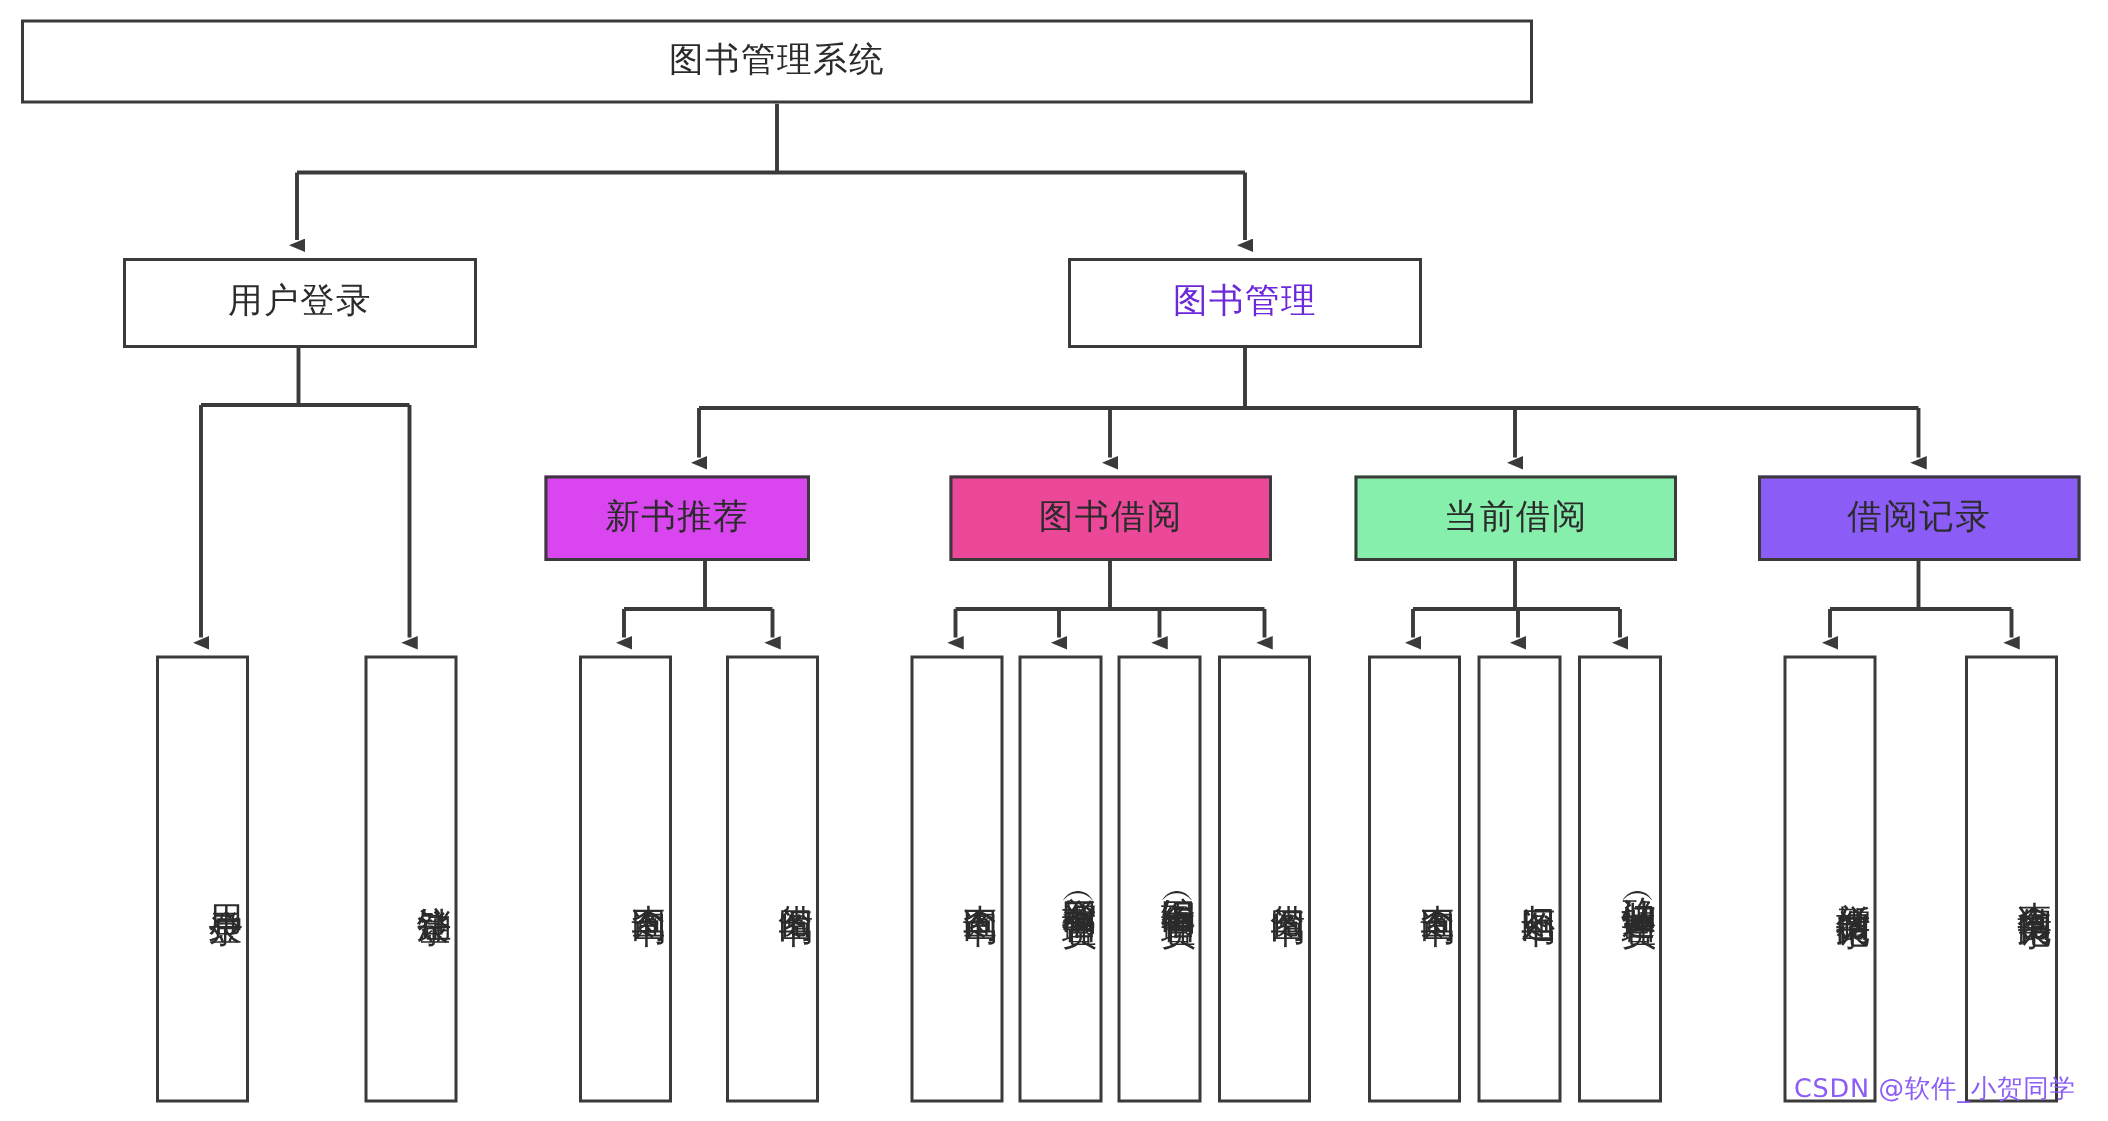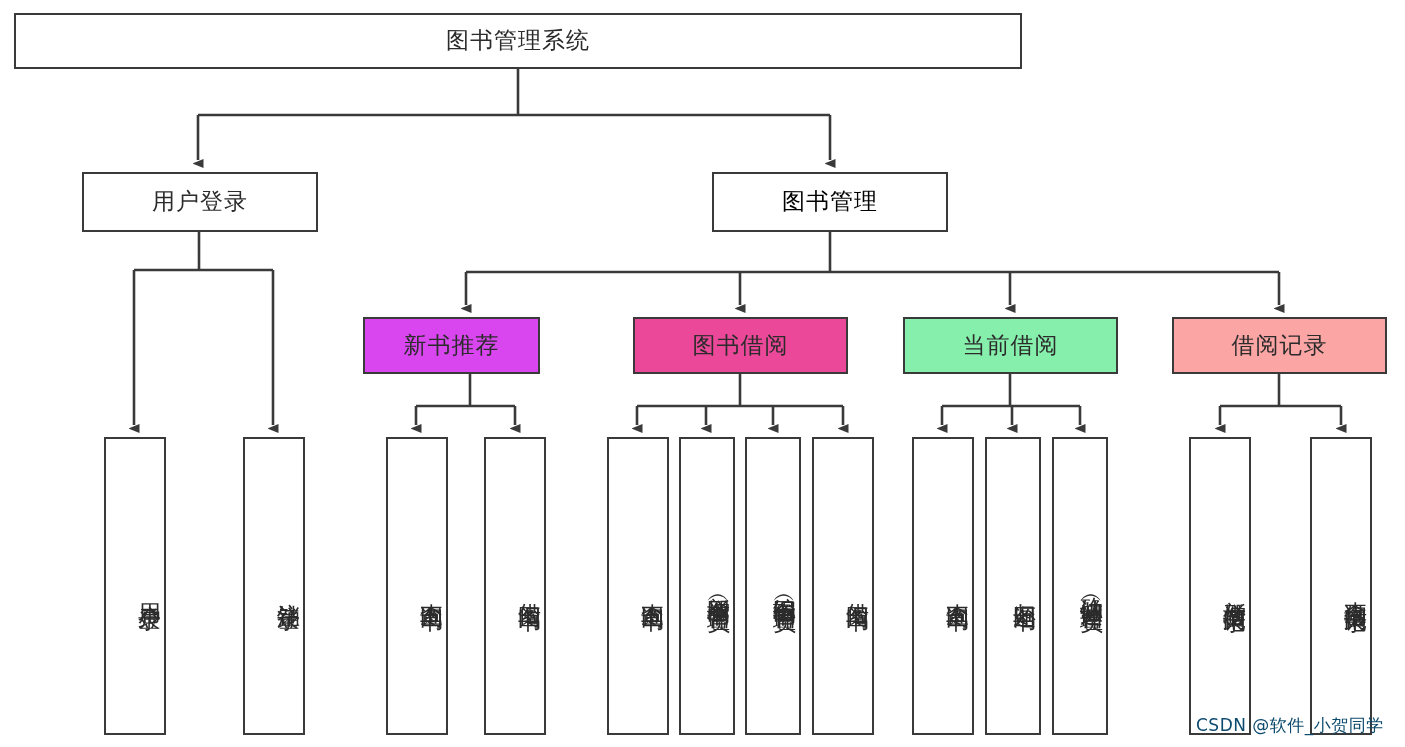--- a/index.html
+++ b/index.html
@@ -115,35 +115,35 @@
       <path d="M1279,374 L1279,406"></path>
       <path d="M1220,406 L1341,406"></path>
       <path d="M1220,406 L1220,425" marker-end="url(#arrow)"></path>
       <path d="M1341,406 L1341,425" marker-end="url(#arrow)"></path>
     </g>
   </svg>
 
   <div class="node horiz" id="node-root" style="left: 14px; top: 13px; width: 1008px; height: 56px; border-color: rgb(58, 58, 58); background: rgb(255, 255, 255); color: rgb(43, 43, 43);">图书管理系统</div>
 
   <div class="node horiz" id="node-l2-0" style="left: 82px; top: 172px; width: 236px; height: 60px; border-color: rgb(58, 58, 58); background: rgb(255, 255, 255); color: rgb(43, 43, 43);">用户登录</div>
-  <div class="node horiz" id="node-l2-1" style="left: 712px; top: 172px; width: 236px; height: 60px; border-color: rgb(58, 58, 58); background: rgb(255, 255, 255); color: #000000;">图书管理</div>
+  <div class="node horiz" id="node-l2-1" style="left: 712px; top: 172px; width: 236px; height: 60px; border-color: rgb(58, 58, 58); background: rgb(255, 255, 255); color: #6d28d9;">图书管理</div>
 
   <div class="node horiz" id="node-l3-0" style="left: 363px; top: 317px; width: 177px; height: 57px; border-color: rgb(58, 58, 58); background: #d946ef; color: rgb(43, 43, 43);">新书推荐</div>
   <div class="node horiz" id="node-l3-1" style="left: 633px; top: 317px; width: 215px; height: 57px; border-color: rgb(58, 58, 58); background: #ec4899; color: rgb(43, 43, 43);">图书借阅</div>
   <div class="node horiz" id="node-l3-2" style="left: 903px; top: 317px; width: 215px; height: 57px; border-color: rgb(58, 58, 58); background: #86efac; color: rgb(43, 43, 43);">当前借阅</div>
-  <div class="node horiz" id="node-l3-3" style="left: 1172px; top: 317px; width: 215px; height: 57px; border-color: rgb(58, 58, 58); background: #fca5a5; color: rgb(43, 43, 43);">借阅记录</div>
+  <div class="node horiz" id="node-l3-3" style="left: 1172px; top: 317px; width: 215px; height: 57px; border-color: rgb(58, 58, 58); background: #8b5cf6; color: rgb(43, 43, 43);">借阅记录</div>
 
   <div class="node vert" id="node-leaf-0" style="left: 104px; top: 437px; width: 62px; height: 298px; border-color: rgb(58, 58, 58); background: rgb(255, 255, 255); color: rgb(43, 43, 43);">用户登录</div>
   <div class="node vert" id="node-leaf-1" style="left: 243px; top: 437px; width: 62px; height: 298px; border-color: rgb(58, 58, 58); background: rgb(255, 255, 255); color: rgb(43, 43, 43);">注销登录</div>
   <div class="node vert" id="node-leaf-2" style="left: 386px; top: 437px; width: 62px; height: 298px; border-color: rgb(58, 58, 58); background: rgb(255, 255, 255); color: rgb(43, 43, 43);">查询图书</div>
   <div class="node vert" id="node-leaf-3" style="left: 484px; top: 437px; width: 62px; height: 298px; border-color: rgb(58, 58, 58); background: rgb(255, 255, 255); color: rgb(43, 43, 43);">借阅图书</div>
   <div class="node vert" id="node-leaf-4" style="left: 607px; top: 437px; width: 62px; height: 298px; border-color: rgb(58, 58, 58); background: rgb(255, 255, 255); color: rgb(43, 43, 43);">查询图书</div>
   <div class="node vert tall-text" id="node-leaf-5" style="left: 679px; top: 437px; width: 56px; height: 298px; border-color: rgb(58, 58, 58); background: rgb(255, 255, 255); color: rgb(43, 43, 43);">新增图书（管理员）</div>
   <div class="node vert tall-text" id="node-leaf-6" style="left: 745px; top: 437px; width: 56px; height: 298px; border-color: rgb(58, 58, 58); background: rgb(255, 255, 255); color: rgb(43, 43, 43);">编辑图书（管理员）</div>
   <div class="node vert" id="node-leaf-7" style="left: 812px; top: 437px; width: 62px; height: 298px; border-color: rgb(58, 58, 58); background: rgb(255, 255, 255); color: rgb(43, 43, 43);">借阅图书</div>
   <div class="node vert" id="node-leaf-8" style="left: 912px; top: 437px; width: 62px; height: 298px; border-color: rgb(58, 58, 58); background: rgb(255, 255, 255); color: rgb(43, 43, 43);">查询图书</div>
   <div class="node vert" id="node-leaf-9" style="left: 985px; top: 437px; width: 56px; height: 298px; border-color: rgb(58, 58, 58); background: rgb(255, 255, 255); color: rgb(43, 43, 43);">归还图书</div>
   <div class="node vert tall-text" id="node-leaf-10" style="left: 1052px; top: 437px; width: 56px; height: 298px; border-color: rgb(58, 58, 58); background: rgb(255, 255, 255); color: rgb(43, 43, 43);">确认归还（管理员）</div>
   <div class="node vert" id="node-leaf-11" style="left: 1189px; top: 437px; width: 62px; height: 298px; border-color: rgb(58, 58, 58); background: rgb(255, 255, 255); color: rgb(43, 43, 43);">新增借阅记录</div>
   <div class="node vert" id="node-leaf-12" style="left: 1310px; top: 437px; width: 62px; height: 298px; border-color: rgb(58, 58, 58); background: rgb(255, 255, 255); color: rgb(43, 43, 43);">查询借阅记录</div>
 
-  <div class="watermark" id="watermark" style="left: 1196px; top: 714px; color: #0c4a6e;">CSDN @软件_小贺同学</div>
+  <div class="watermark" id="watermark" style="left: 1196px; top: 714px; color: #8b5cf6;">CSDN @软件_小贺同学</div>
 </div>
 
 </body></html>

